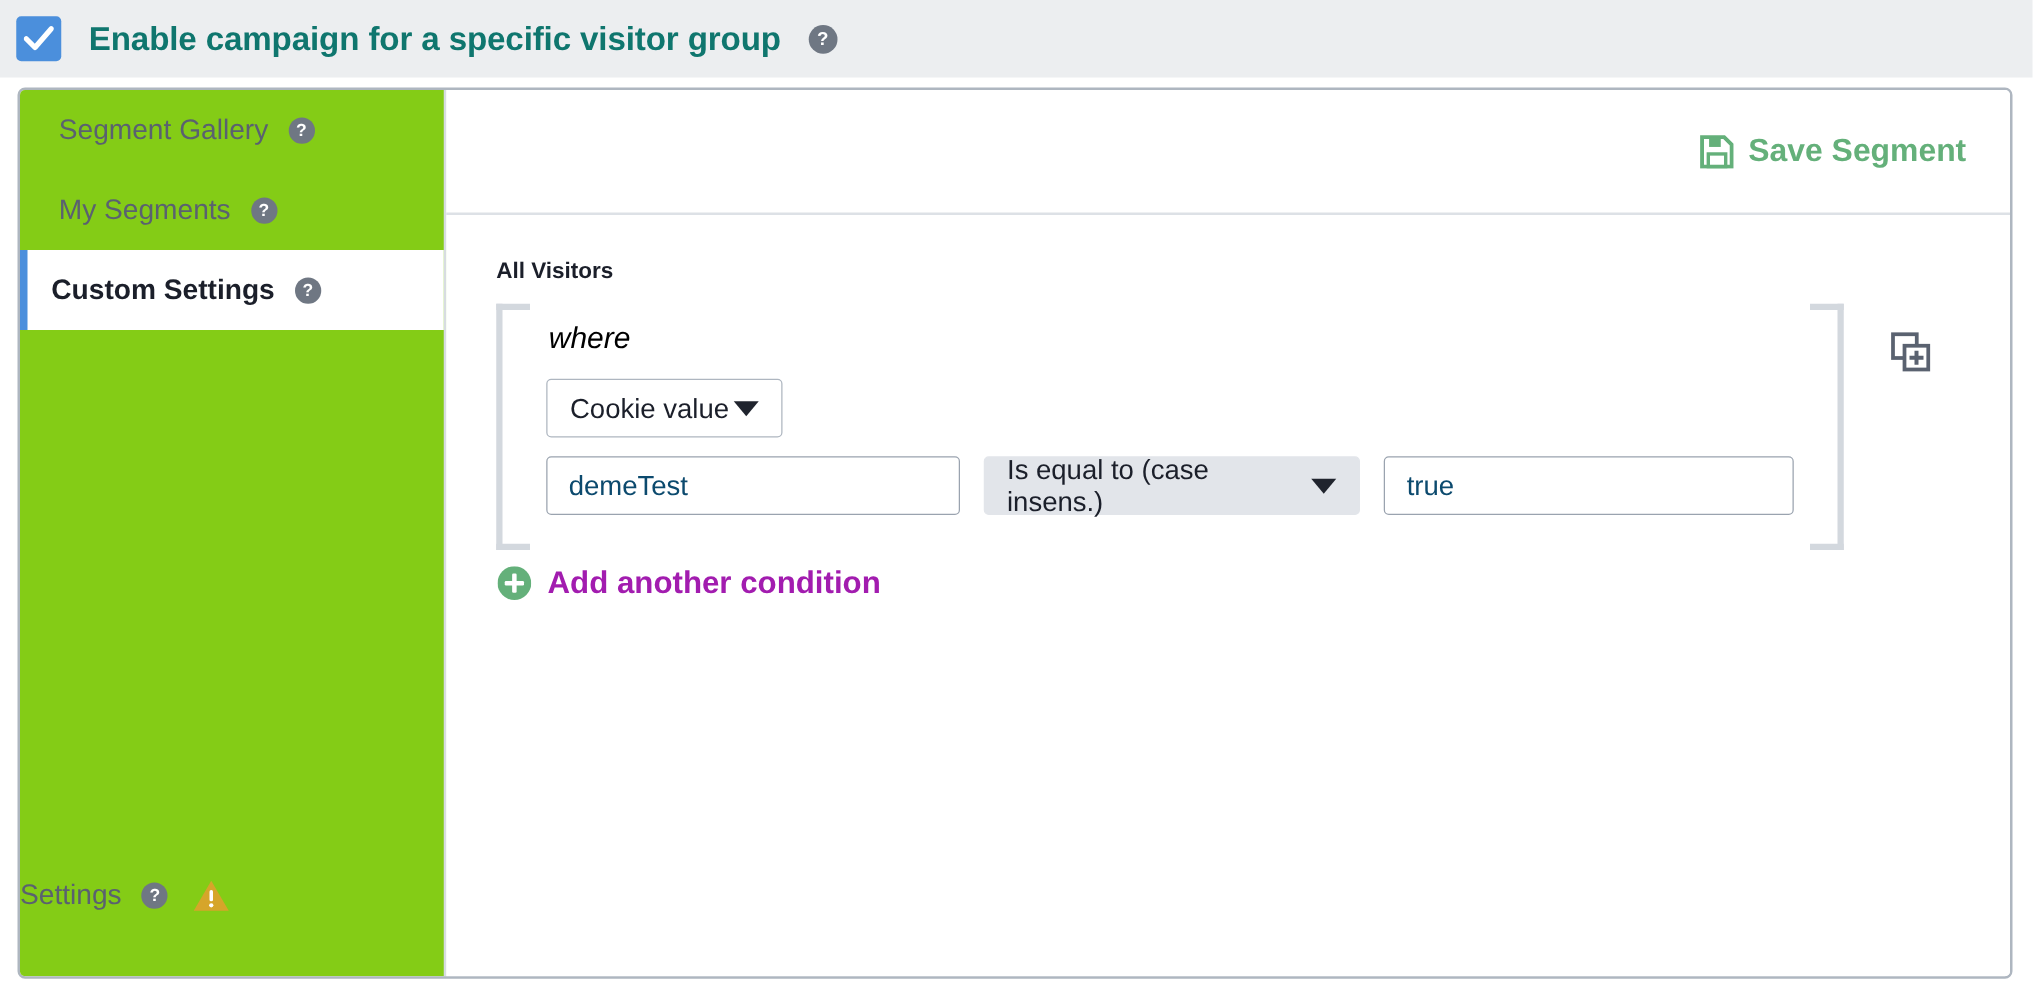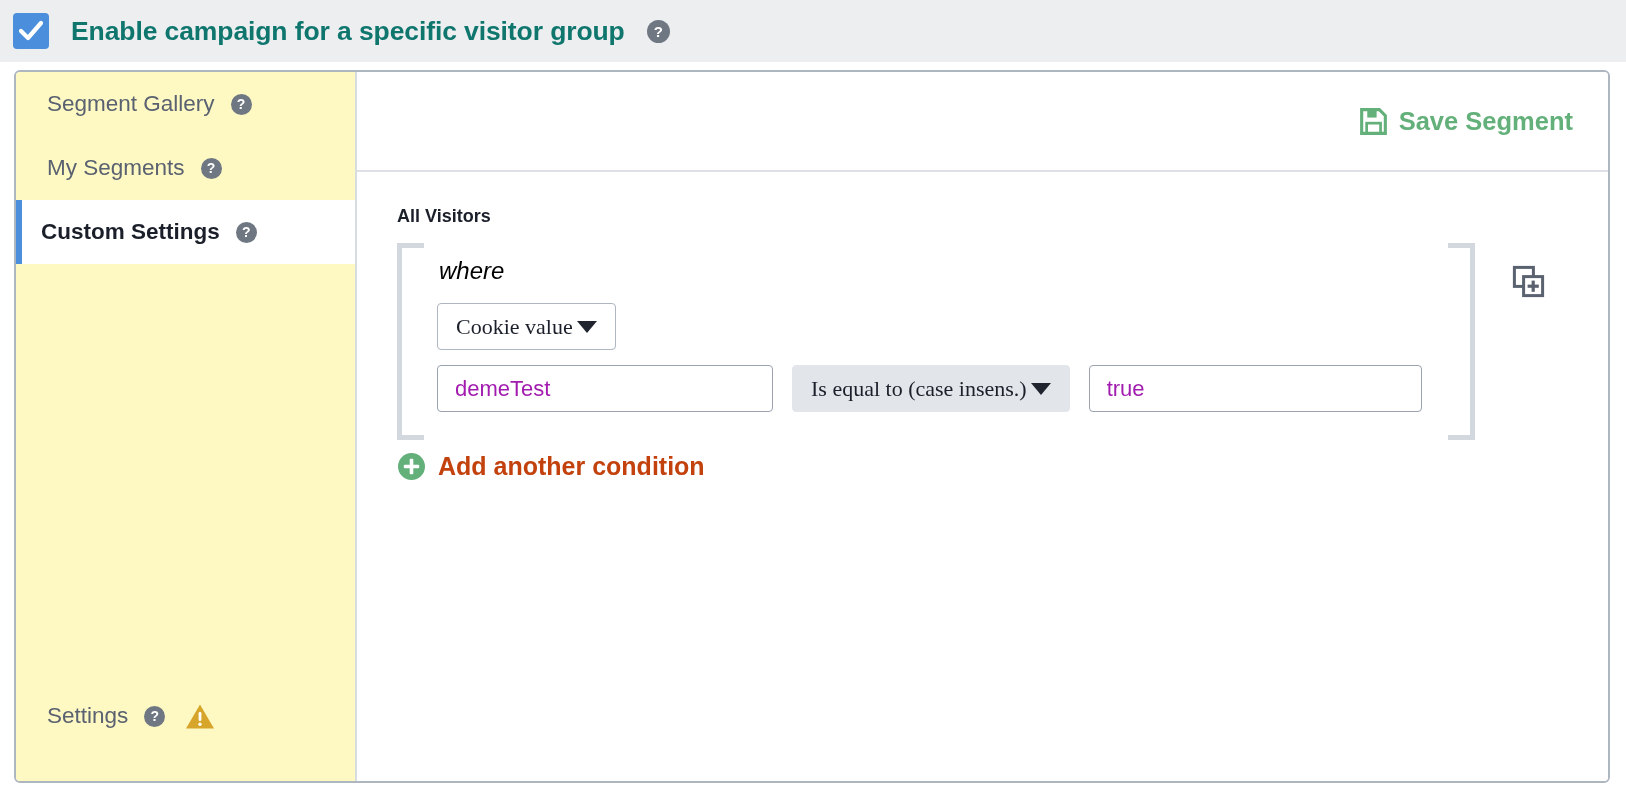--- a/index.html
+++ b/index.html
@@ -75,21 +75,21 @@
     border-radius: 6px;
     background: #ffffff;
     overflow: hidden;
     display: flex;
   }
 
   
   .sidebar {
     width: 341px;
     flex: 0 0 341px;
-    background: #fef9c3;
+    background: #84cc16;
     border-right: 2px solid #d7dce1;
     position: relative;
     box-sizing: border-box;
   }
   .nav-item {
     height: 64px;
     display: flex;
     align-items: center;
     padding-left: 31px;
     box-sizing: border-box;
@@ -117,21 +117,20 @@
     width: 6px; height: 100%;
     background: #4b8fdc;
   }
   .nav-settings {
     position: absolute;
     left: 0;
     bottom: 42px;
     height: 46px;
     display: flex;
     align-items: center;
-    padding-left: 31px;
     box-sizing: border-box;
     cursor: pointer;
   }
   .nav-settings .lbl { font-size: 22.5px; color: #5a6170; }
   .nav-settings .help-dot { margin-left: 16px; }
   .warn-ico { margin-left: 20px; display: block; cursor: pointer; }
 
   
   .main {
     flex: 1 1 auto;
@@ -208,42 +207,42 @@
     border: 1.5px solid #aeb6c0;
     border-radius: 4px;
     background: #ffffff;
     display: inline-flex;
     align-items: center;
     gap: 4px;
     padding: 0 18px;
     font-size: 22px;
     color: #1b1f2a;
     cursor: pointer;
-    font-family: Liberation Serif, serif;
+    font-family: Liberation Sans, sans-serif;
   }
   .sel.grey {
     background: #e2e5ea;
     border-color: #e2e5ea;
   }
   .caret {
     width: 0; height: 0;
     border-left: 10px solid transparent;
     border-right: 10px solid transparent;
     border-top: 12px solid #20242e;
     flex: 0 0 auto;
   }
   .txtin {
     height: 47px;
     box-sizing: border-box;
     border: 1.5px solid #9aa3af;
     border-radius: 4px;
     background: #ffffff;
     padding: 0 17px;
     font-size: 22px;
-    color: #a21caf;
+    color: #0c4a6e;
     font-family: "Liberation Sans", sans-serif;
     outline: none;
   }
   #cond-name-input { width: 336px; }
   #cond-value-input { width: 333px; }
 
   .dup-ico {
     margin-left: 37px;
     margin-top: 22px;
     cursor: pointer;
@@ -254,21 +253,21 @@
   .add-cond {
     display: flex;
     align-items: center;
     gap: 13px;
     margin-top: 22px;
     margin-left: 1px;
     cursor: pointer;
     width: fit-content;
   }
   .add-cond .lbl {
-    color: #c2410c;
+    color: #a21caf;
     font-size: 25px;
     font-weight: bold;
   }
 </style>
 </head>
 <body>
 
 <div class="top-bar">
   <div class="chk">
     <svg width="24" height="22" viewBox="0 0 24 22">

